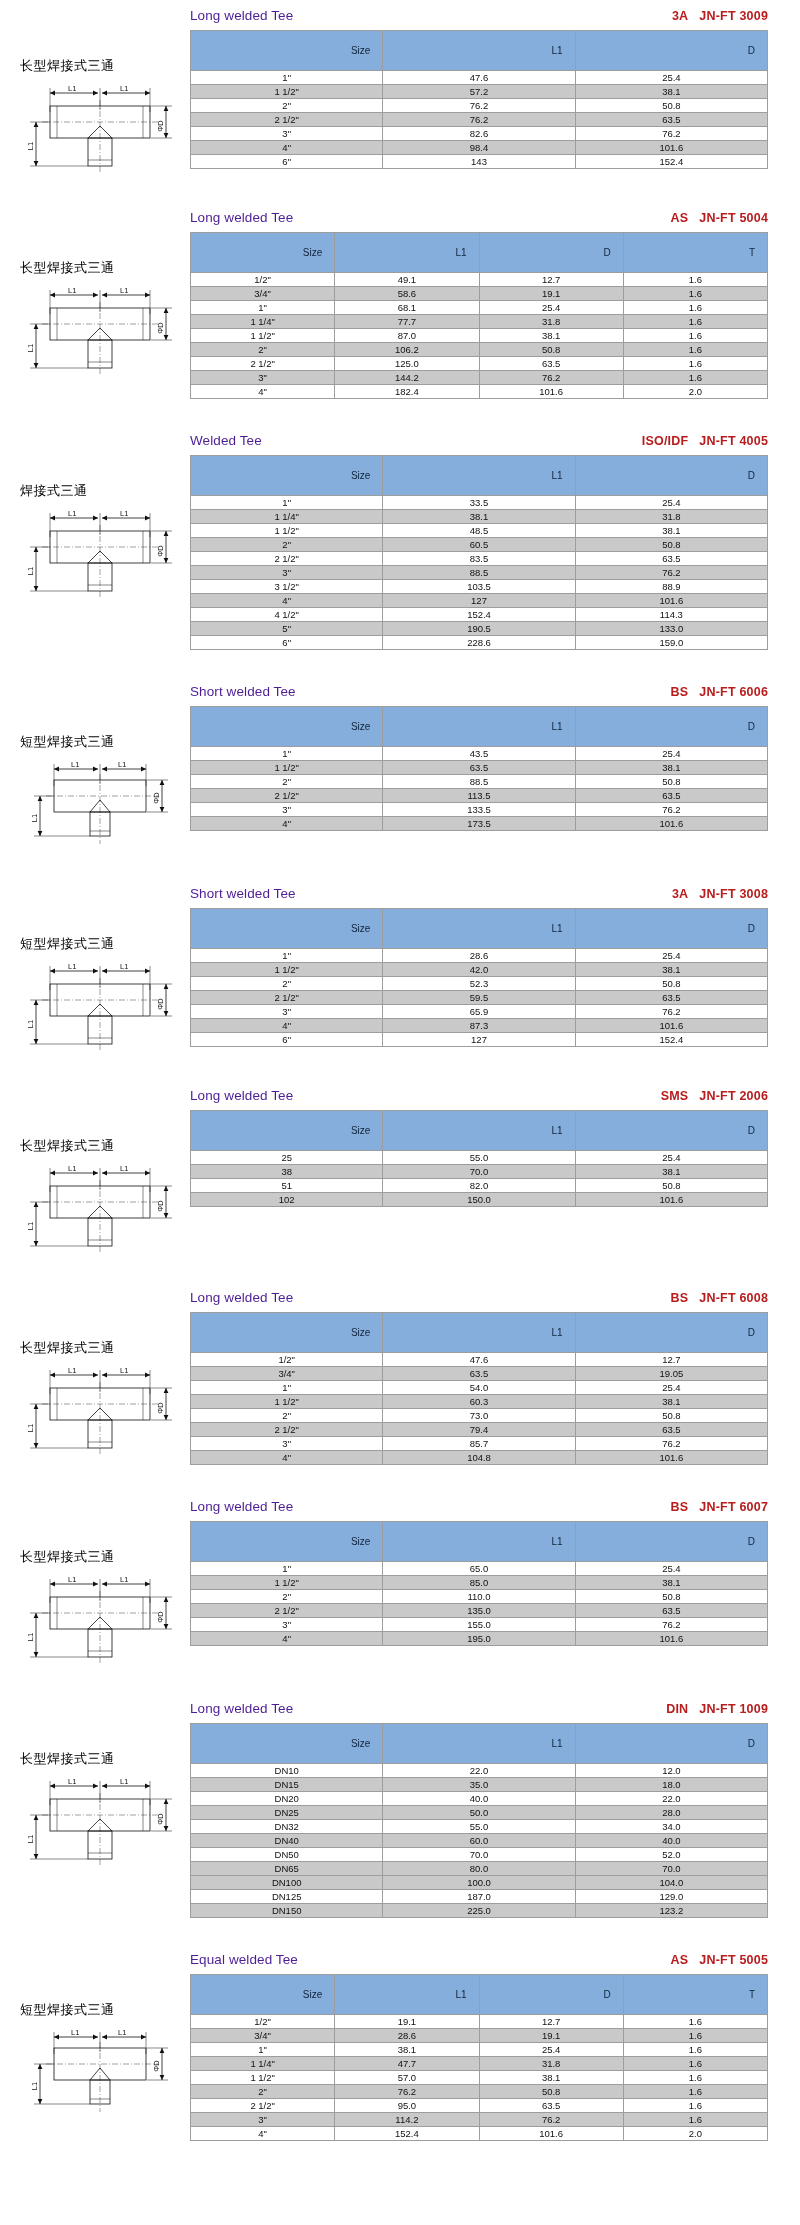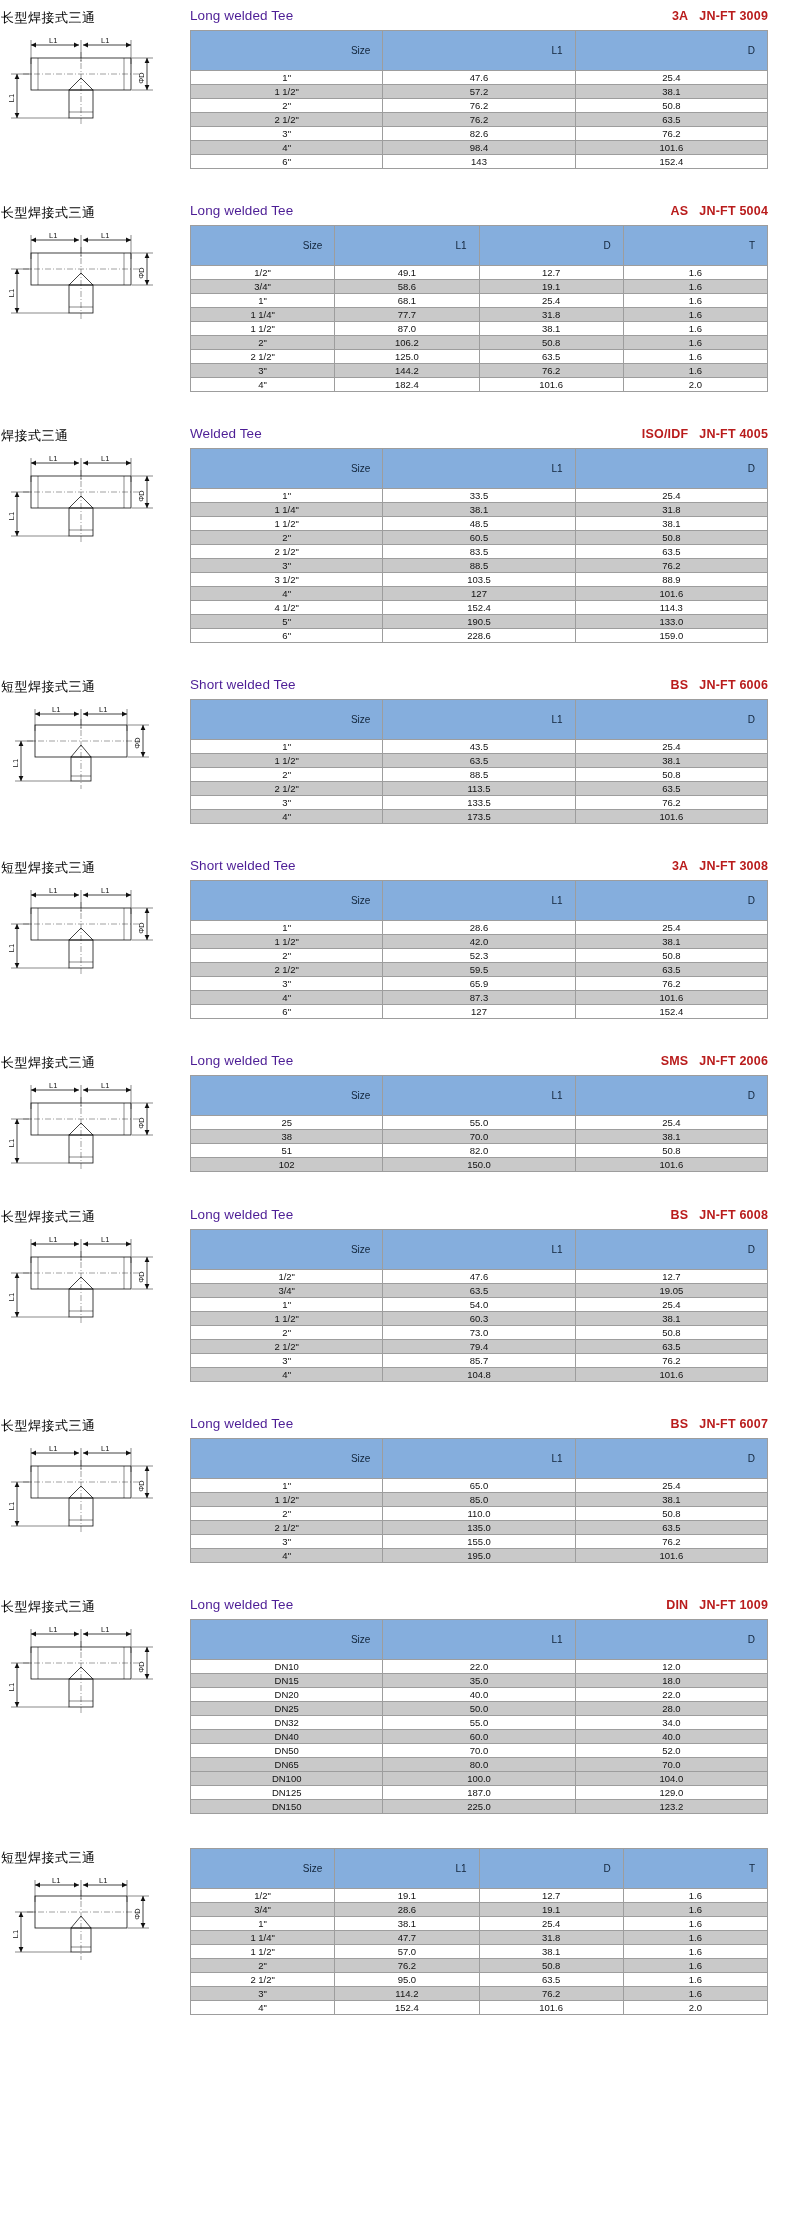--- a/index.html
+++ b/index.html
@@ -17,22 +17,23 @@
     width:800px;
     box-sizing:border-box;
     padding:0;
   }
 
   
   .left-col{
     width:190px;
     flex:0 0 190px;
     box-sizing:border-box;
-    padding-left:1px;
+    padding-left:20px;
     padding-top:10px;
+    margin-top:48px;
   }
   .cn-title{
     font-size:13px;
     line-height:16px;
     letter-spacing:0.5px;
     color:#000;
     white-space:nowrap;
     margin-bottom:6px;
   }
   .drawing-wrap{
@@ -1089,20 +1090,24 @@
       <path d="M20 40 l-2.4 5 h4.8 z" fill="#111" stroke="none"></path>
       <path d="M20 80 l-2.4 -5 h4.8 z" fill="#111" stroke="none"></path>
       <line x1="14" y1="40" x2="34" y2="40" stroke-width="0.5"></line>
       <line x1="14" y1="80" x2="70" y2="80" stroke-width="0.5"></line>
       <text x="17" y="62" font-size="7.5" fill="#111" stroke="none" transform="rotate(-90 17 62)" text-anchor="middle">L1</text>
     </g>
   </svg>
           </div>
         </div>
         <div class="right-col">
+          <div class="table-head-row">
+            <div class="tbl-title">Equal welded Tee</div>
+            <div class="tbl-code"><span class="std">AS</span><span>JN-FT 5005</span></div>
+          </div>
           <table class="spec">
             <thead>
               <tr>
                 <th>Size</th>
                 <th>L1</th>
                 <th>D</th>
                 <th>T</th>
               </tr>
             </thead>
             <tbody>

